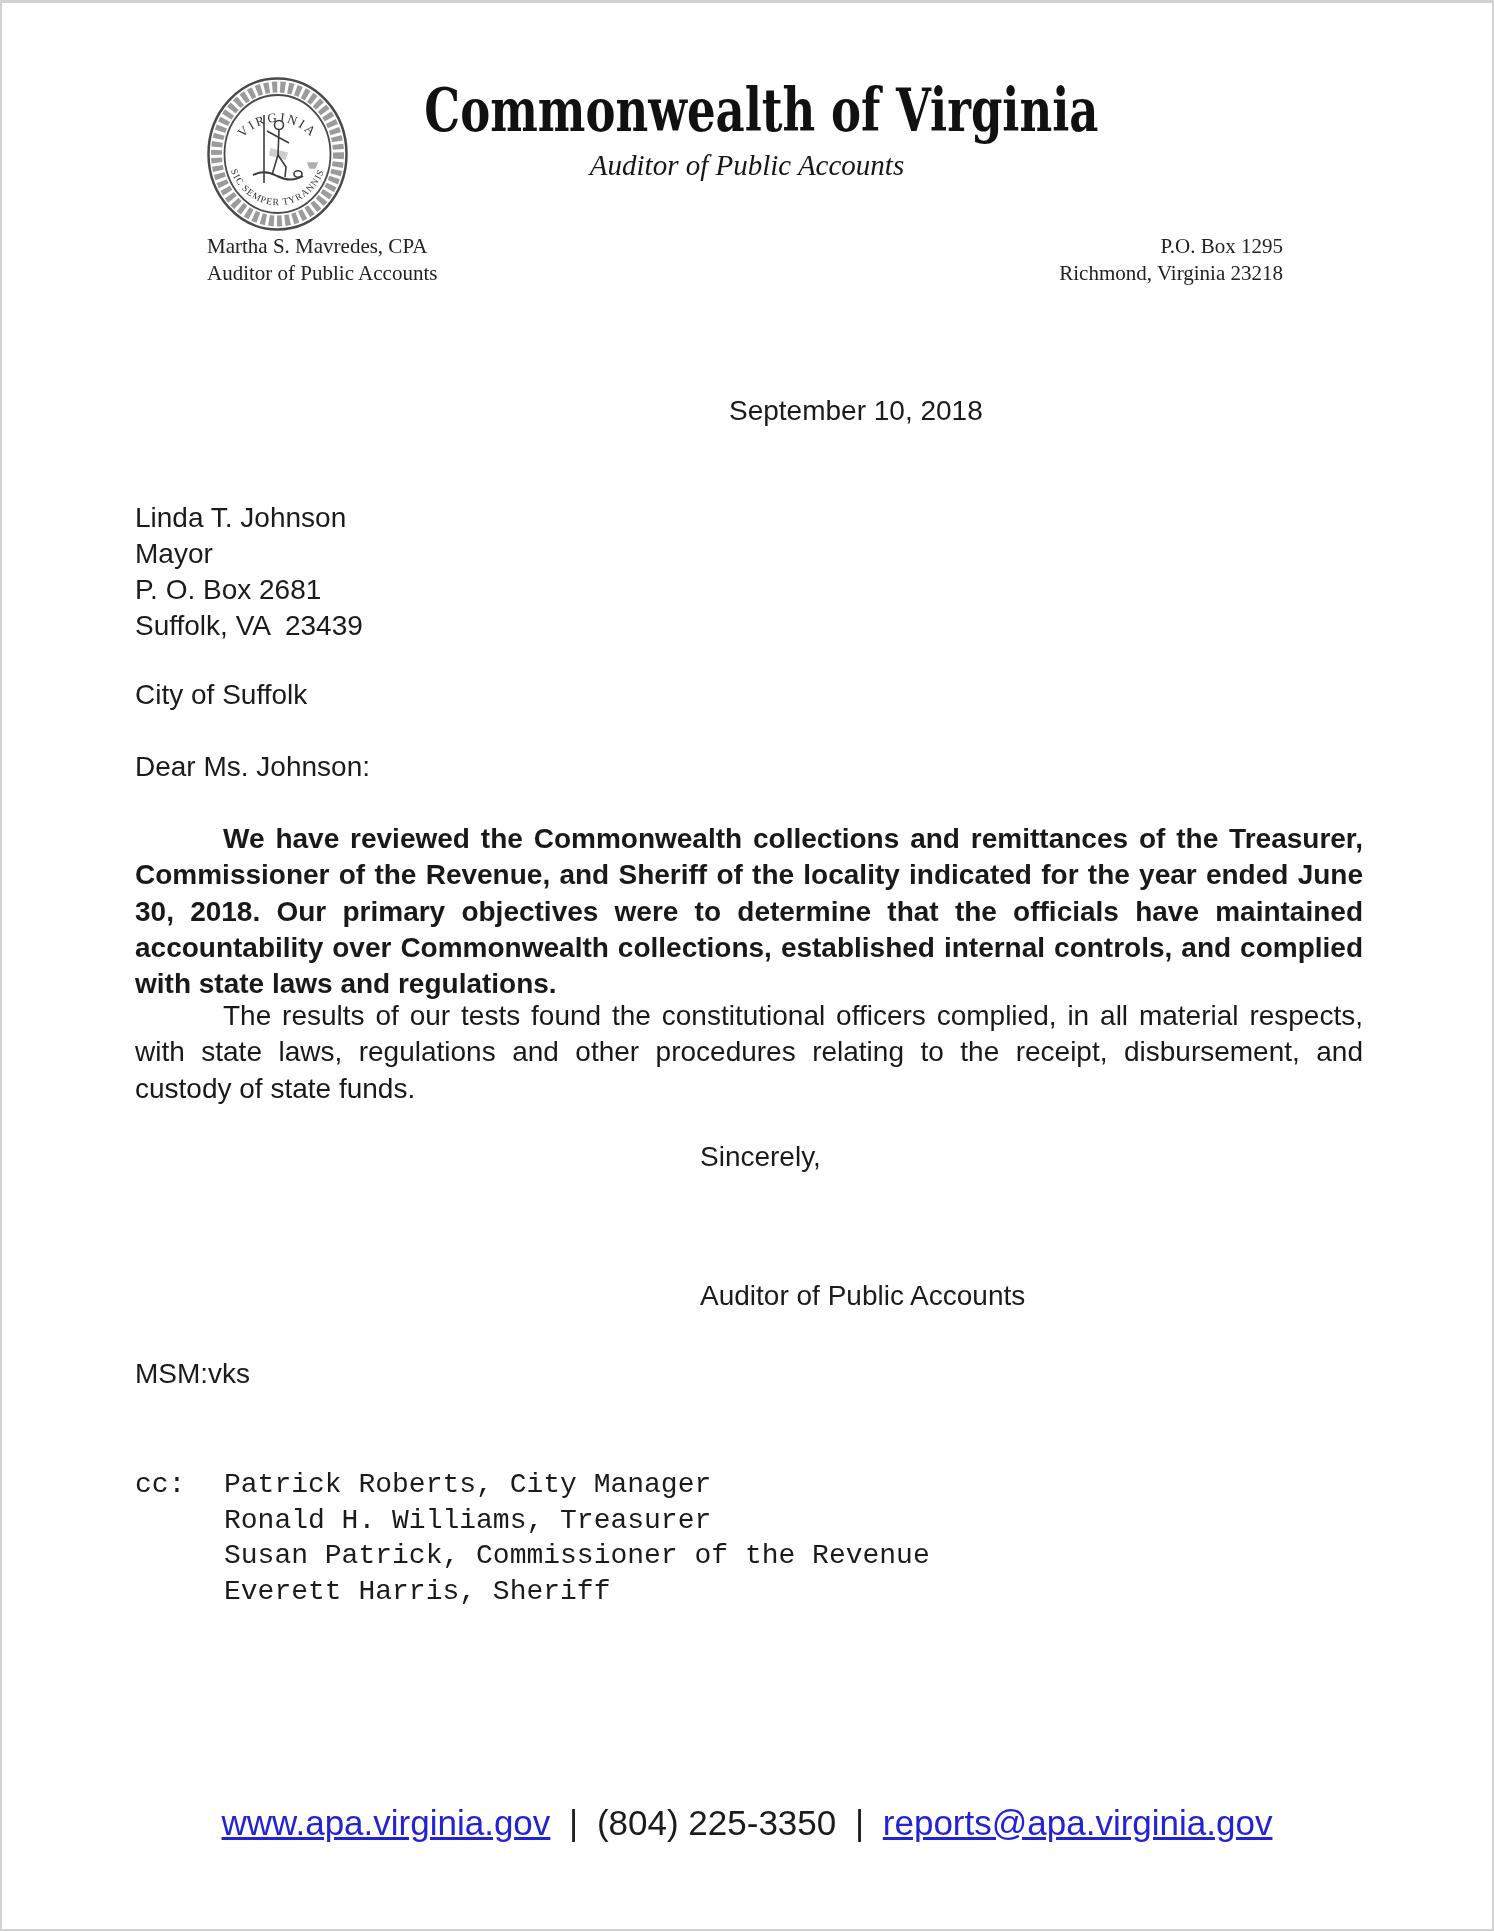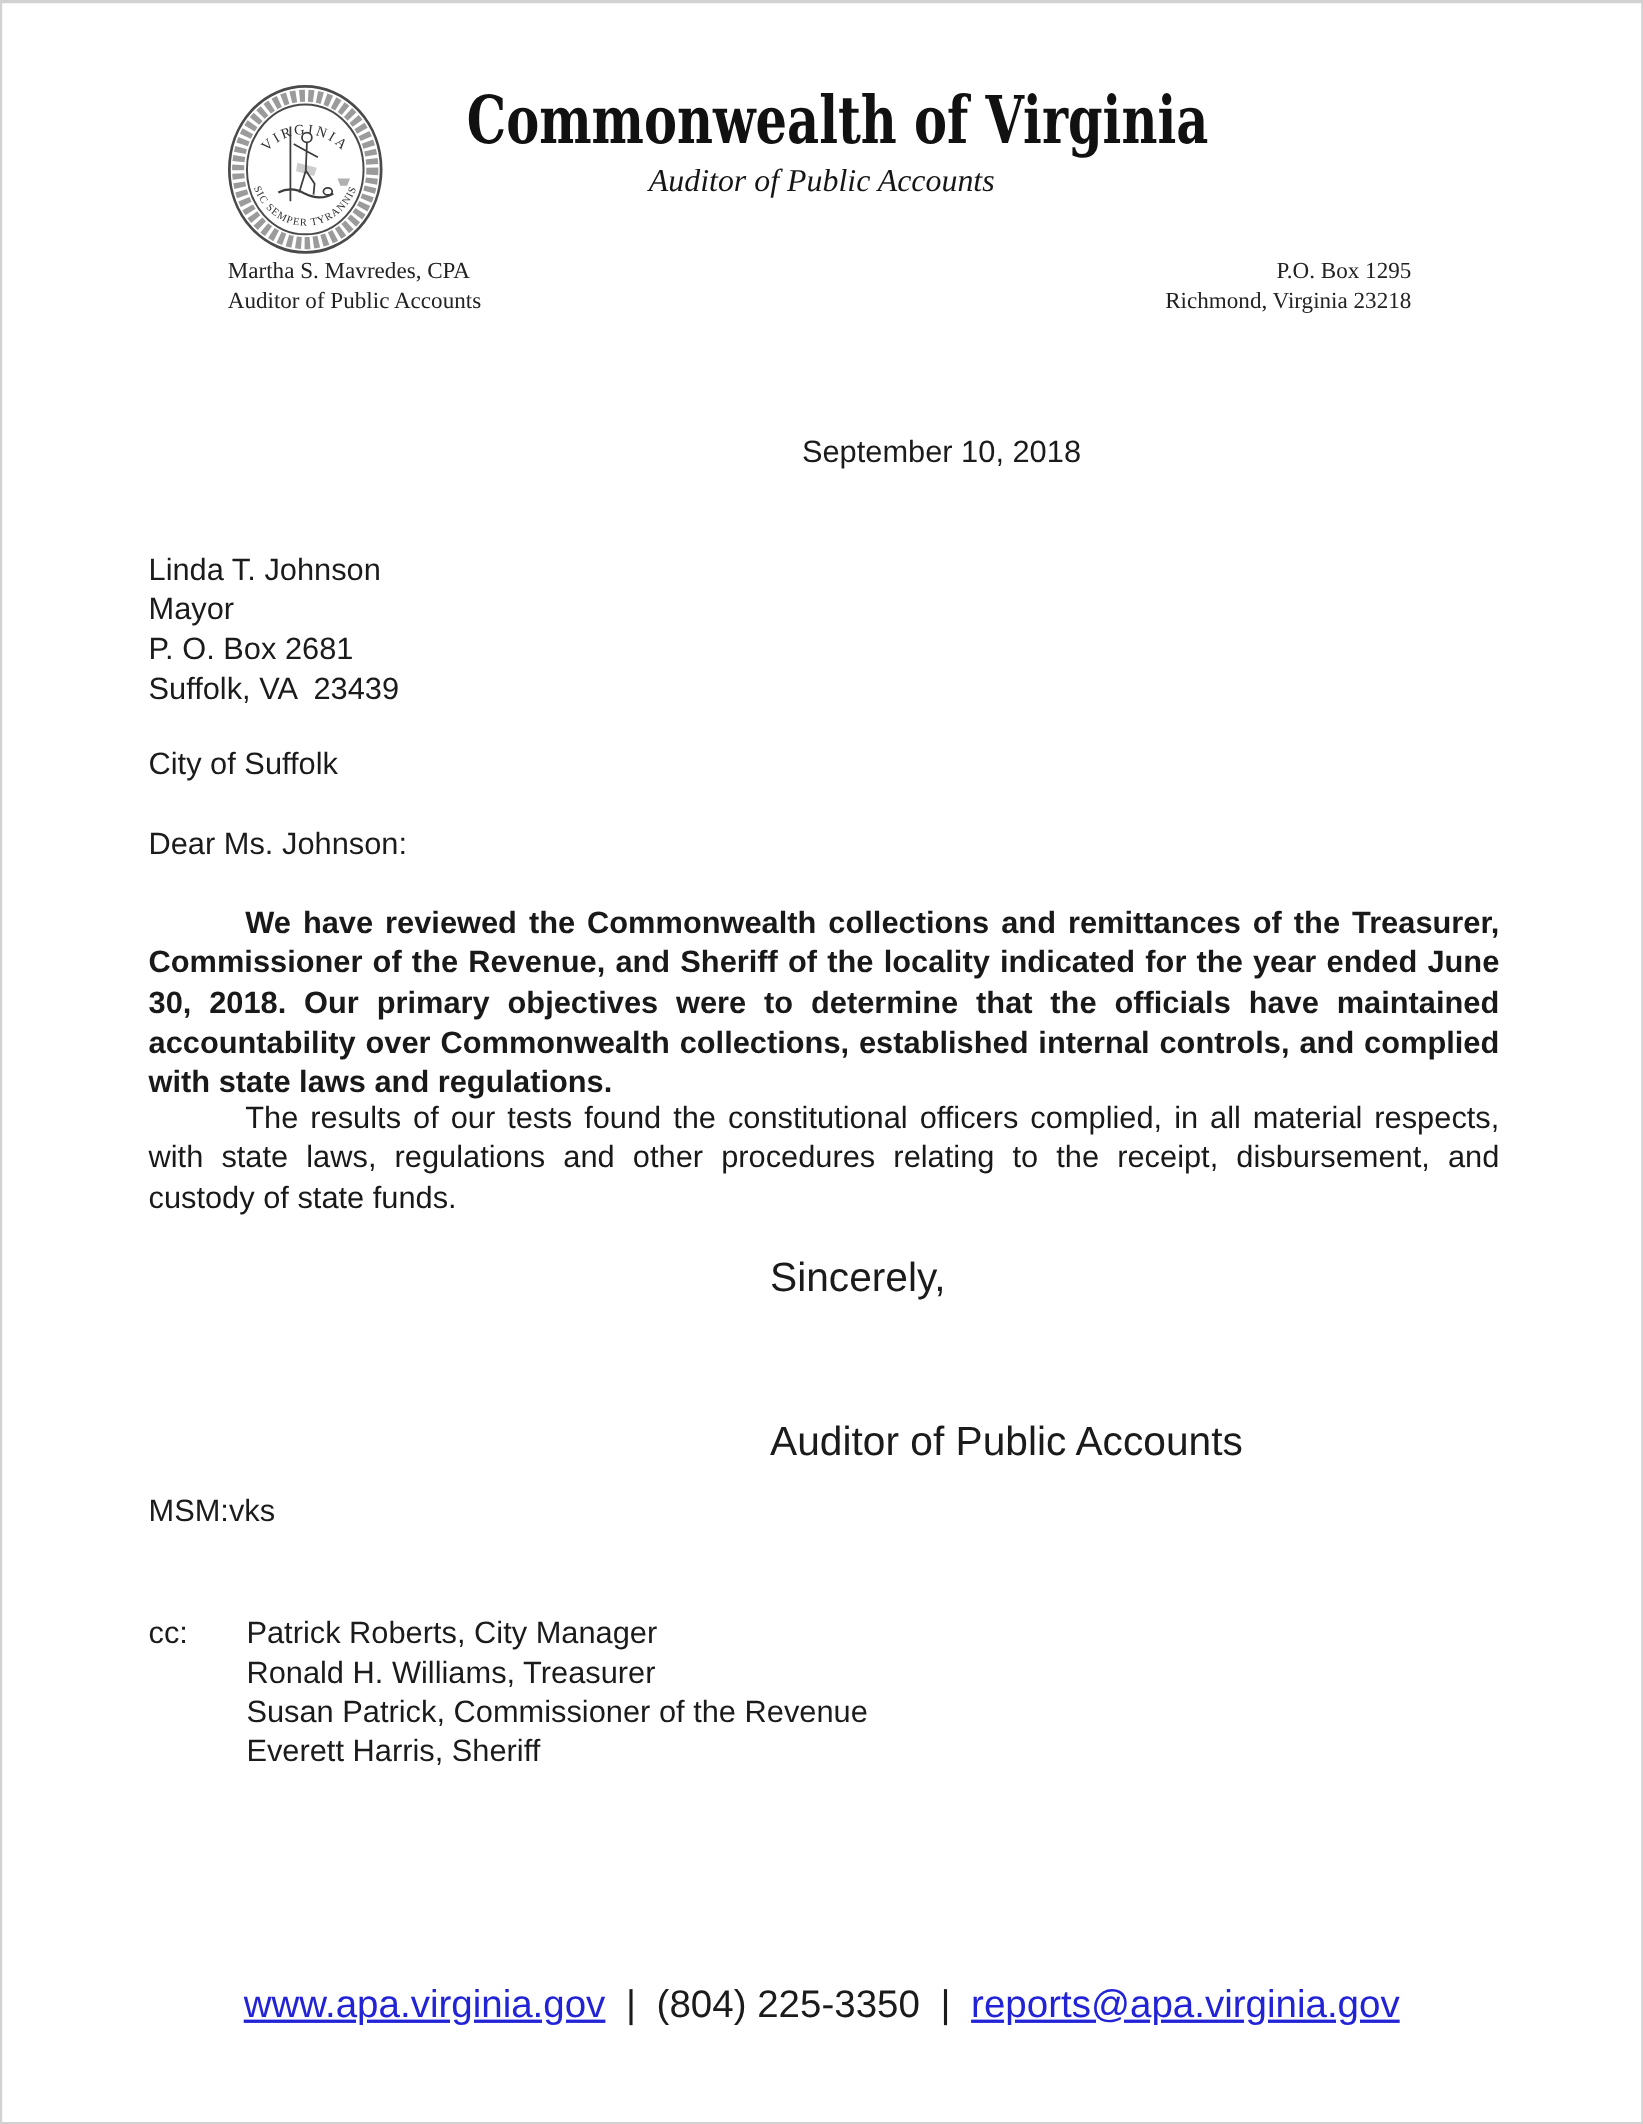--- a/index.html
+++ b/index.html
@@ -57,24 +57,24 @@
     left: 133px;
     width: 1228px;
     font-size: 28px;
     line-height: 36.3px;
     text-align: justify;
     text-indent: 88px;
     color: #191919;
   }
   .par-1 { top: 818px; font-weight: bold; }
   .par-2 { top: 995px; }
-  .signature-block { left: 698px; top: 1138px; font-size: 37px; }
+  .signature-block { left: 698px; top: 1138px; font-size: 28px; }
   .signer-title { margin-top: 107px; }
   .initials { left: 133px; top: 1355px; font-size: 28px; }
-  .cc-block { left: 133px; top: 1464px; font-size: 28px; line-height: 35.5px; display: flex; }
+  .cc-block { left: 133px; top: 1464px; font-size: 28px; line-height: 35.5px; display: flex; font-family: Liberation Mono, monospace; }
   .cc-label { width: 89px; }
 
   
   .footer { left: 0; top: 1800px; width: 100%; text-align: center; font-size: 35px; }
   .footer .link { color: #2323d6; text-decoration: underline; cursor: pointer; }
   .footer .sep { color: #1b1b1b; margin: 0 9px; }
   .footer .phone { color: #1b1b1b; }
 
   
   .seal-svg { width: 100%; height: 100%; }

